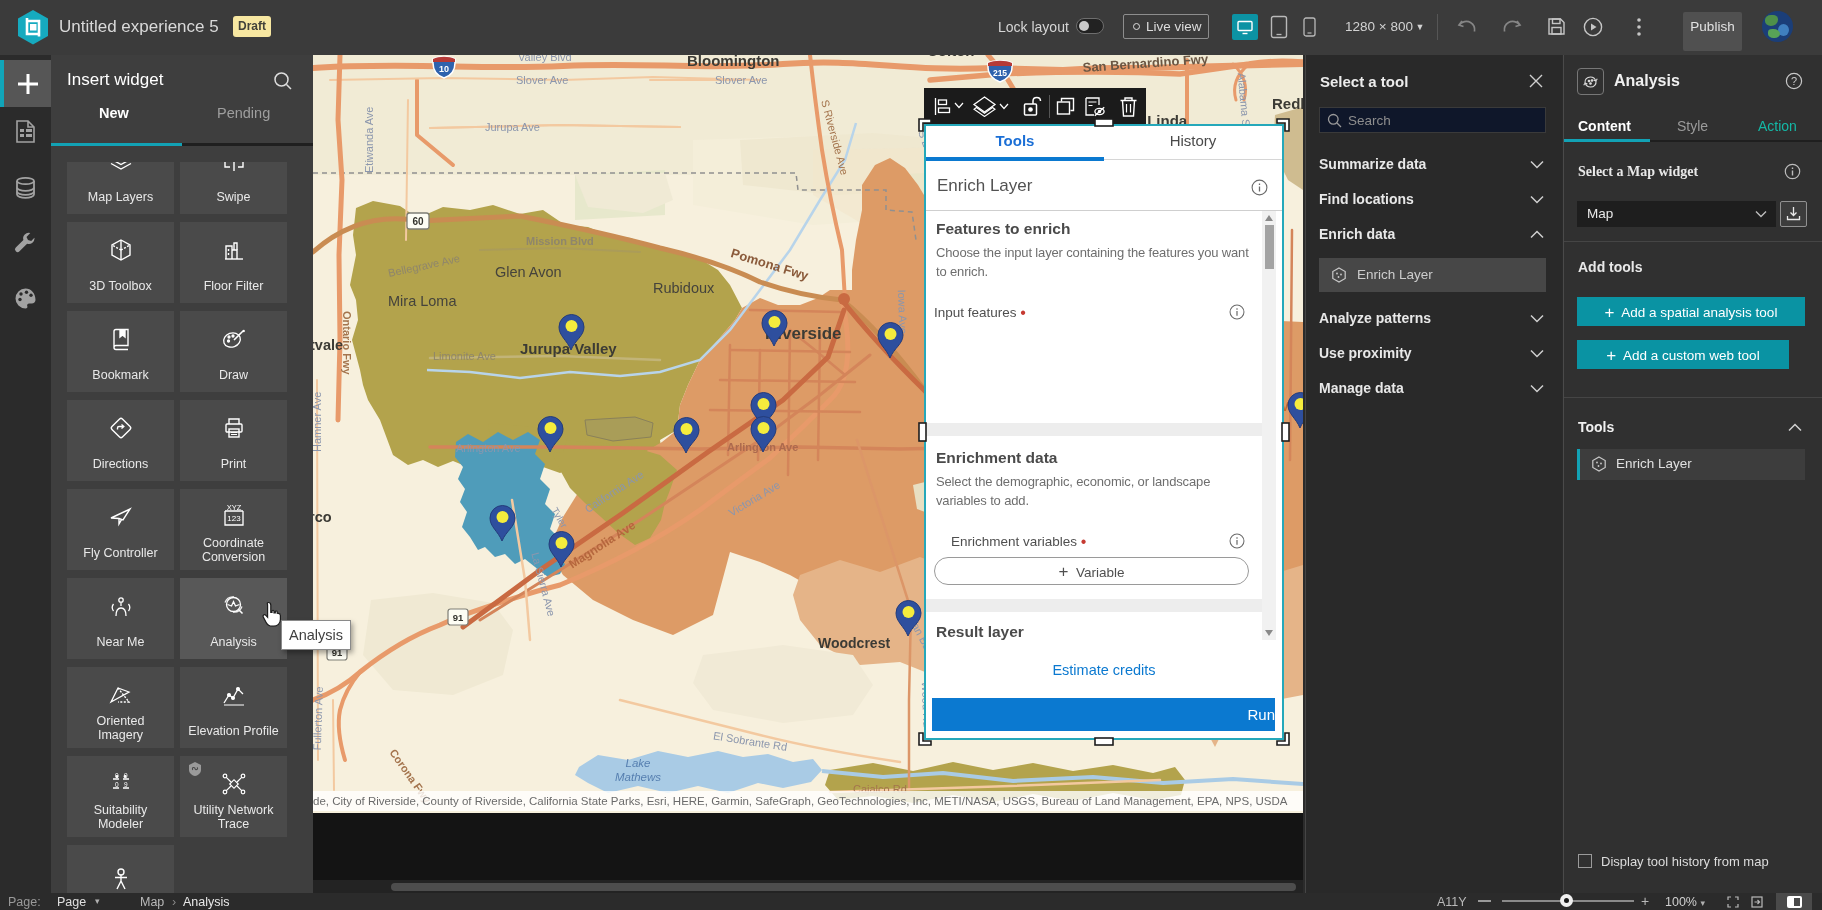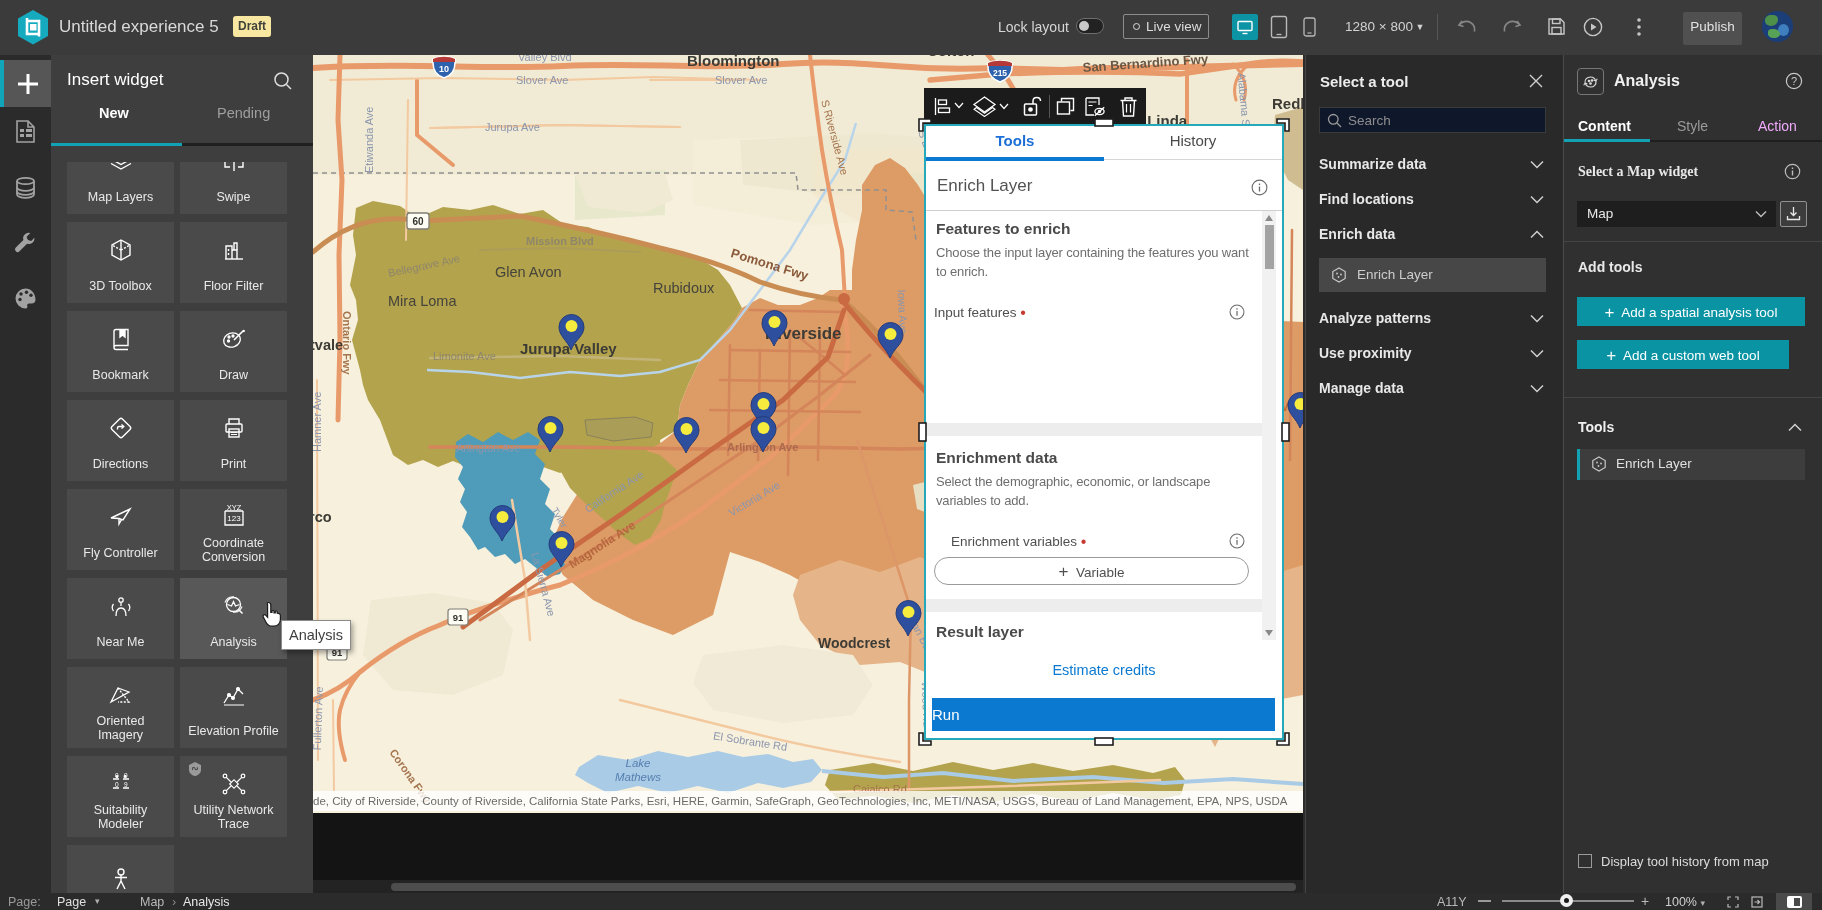--- a/index.html
+++ b/index.html
@@ -74,21 +74,21 @@
       <circle cx="10" cy="10" r="8.6" stroke="#c6c6c6" stroke-width="1.4" fill="none"></circle>
       <path d="M8 6.5 L13.5 10 L8 13.5 Z" fill="#c6c6c6"></path>
     </svg>
   <svg class="abs" style="left:1636px;top:17px" width="6" height="20" viewBox="0 0 6 20">
       <g fill="#c6c6c6">
         <circle cx="3" cy="3" r="1.8"></circle>
         <circle cx="3" cy="10" r="1.8"></circle>
         <circle cx="3" cy="17" r="1.8"></circle>
       </g>
     </svg>
-  <div class="abs" style="left:1683px;top:12px;width:59px;height:33px;background:#505050;border-radius:2px;color:#e2e2e2;font-size:13.5px;text-align:center;line-height:29px;">Publish</div>
+  <div class="abs" style="left:1683px;top:12px;width:59px;height:39px;background:#505050;border-radius:2px;color:#e2e2e2;font-size:13.5px;text-align:center;line-height:29px;">Publish</div>
   <div class="abs" style="left:1762px;top:11px;width:31px;height:31px;border-radius:50%;background:#1b3e78;overflow:hidden;">
     <div class="abs" style="left:3px;top:4px;width:13px;height:11px;background:#4e8f4a;border-radius:50% 40% 60% 50%;"></div>
     <div class="abs" style="left:16px;top:13px;width:11px;height:12px;background:#3f7fbf;border-radius:50%;"></div>
     <div class="abs" style="left:6px;top:18px;width:12px;height:9px;background:#58a257;border-radius:40% 60% 50% 50%;"></div>
   </div>
 </div>
 <div id="leftrail">
   <div class="abs" style="left:0;top:5px;width:51px;height:47px;background:#565656;border-left:4px solid #11a5b9;">
     <svg class="abs" style="left:11px;top:11px" width="26" height="26" viewBox="0 0 26 26">
         <g stroke="#fff" stroke-width="3" fill="none">
@@ -589,21 +589,21 @@
         </g>
       </svg>
   </div>
   <div class="abs" style="left:50px;top:17px;font-size:16px;font-weight:bold;color:#f0f0f0;">Analysis</div>
   <svg class="abs" style="left:221px;top:17px" width="18" height="18" viewBox="0 0 18 18">
       <circle cx="9" cy="9" r="7.6" stroke="#c9c9c9" stroke-width="1.2" fill="none"></circle>
       <text x="9" y="13" font-size="11" fill="#c9c9c9" text-anchor="middle" font-family="Liberation Sans">?</text>
     </svg>
   <div class="abs" style="left:14px;top:63px;font-size:14px;font-weight:bold;color:#fff;">Content</div>
   <div class="abs" style="left:113px;top:63px;font-size:14px;color:#9b9b9b;">Style</div>
-  <div class="abs" style="left:194px;top:63px;font-size:14px;color:#f0abfc;">Action</div>
+  <div class="abs" style="left:194px;top:63px;font-size:14px;color:#14b8a6;">Action</div>
   <div class="abs" style="left:0;top:85px;width:258px;height:2px;background:#1f1f1f;"></div>
   <div class="abs" style="left:0;top:84px;width:86px;height:3px;background:#12a2b5;"></div>
   <div class="abs" style="left:14px;top:109px;font-size:14px;font-weight:bold;color:#e8e8e8;font-family:Liberation Serif, serif;">Select a Map widget</div>
   <svg class="abs" style="left:220px;top:108px" width="17" height="17" viewBox="0 0 17 17">
       <circle cx="8.5" cy="8.5" r="7.2" stroke="#bdbdbd" stroke-width="1.2" fill="none"></circle>
       <path d="M8.5 7.5 V12.5 M8.5 4.5 V6" stroke="#bdbdbd" stroke-width="1.4"></path>
     </svg>
   <div class="abs" style="left:13px;top:146px;width:199px;height:26px;background:#1e1e1e;">
     <div class="abs" style="left:10px;top:5px;font-size:13.5px;color:#e8e8e8;">Map</div>
     <svg class="abs" style="left:178px;top:9px" width="12" height="8" viewBox="0 0 12 8">
@@ -757,21 +757,21 @@
   <div class="abs" style="left:336px;top:85px;width:14px;height:429px;background:#f1f1f1;">
     <svg class="abs" style="left:3px;top:4px" width="8" height="6" viewBox="0 0 8 6">
         <path d="M0 6 L4 0 L8 6 Z" fill="#8a8a8a"></path>
       </svg>
     <div class="abs" style="left:2.5px;top:14px;width:9px;height:44px;background:#a3a3a3;"></div>
     <svg class="abs" style="left:3px;top:419px" width="8" height="6" viewBox="0 0 8 6">
         <path d="M0 0 L4 6 L8 0 Z" fill="#8a8a8a"></path>
       </svg>
   </div>
   <div class="abs" style="left:0;top:536px;width:356px;font-size:14.5px;color:#0b79d0;text-align:center;">Estimate credits</div>
-  <div class="abs" style="left:6px;top:572px;width:343px;height:33px;background:#0b79d0;color:#fff;font-size:15px;text-align:left;line-height:33px;">Run</div>
+  <div class="abs" style="left:6px;top:572px;width:343px;height:33px;background:#0b79d0;color:#fff;font-size:15px;text-align:right;line-height:33px;">Run</div>
 </div>
 
 <div class="abs" style="left:924px;top:124px;width:360px;height:616px;border:2px solid #25a8ba;pointer-events:none;"></div>
 <svg class="abs" style="left:917px;top:117px;pointer-events:none;" width="374" height="630" viewBox="0 0 374 630">
   <g fill="#fff" stroke="#1d1d1d" stroke-width="1.6">
     <path d="M2 14 V2 H14 V6 H6 V14 Z"></path>
       <path d="M360 2 H372 V14 H368 V6 H360 Z"></path>
     <path d="M372 616 V628 H360 V624 H368 V616 Z"></path>
       <path d="M14 628 H2 V616 H6 V624 H14 Z"></path>
     <rect x="178" y="2" width="18" height="7"></rect>

